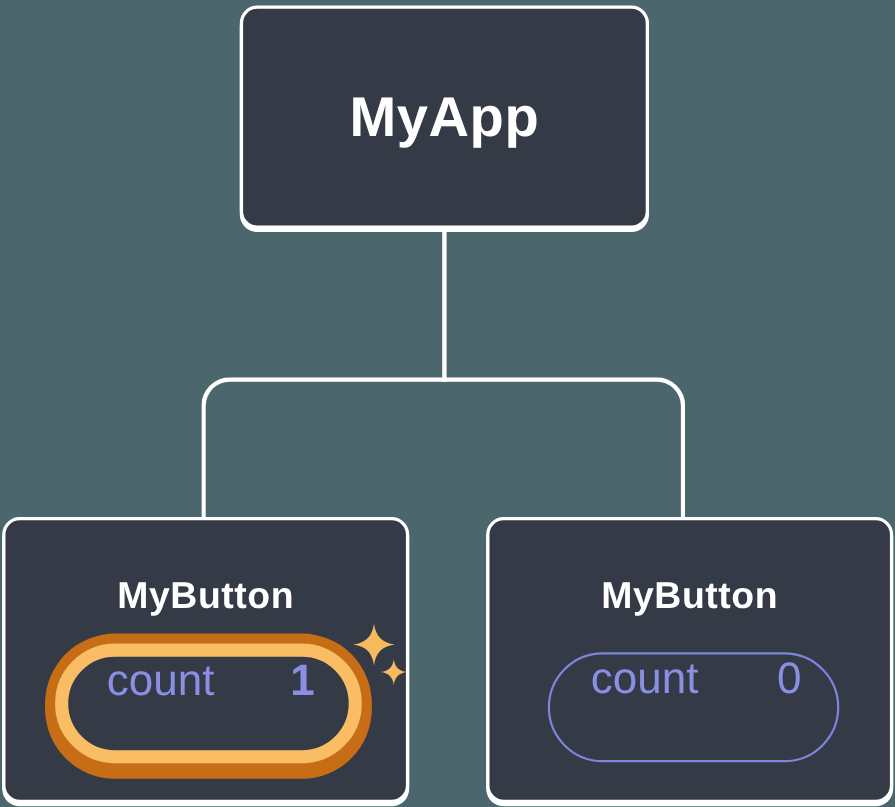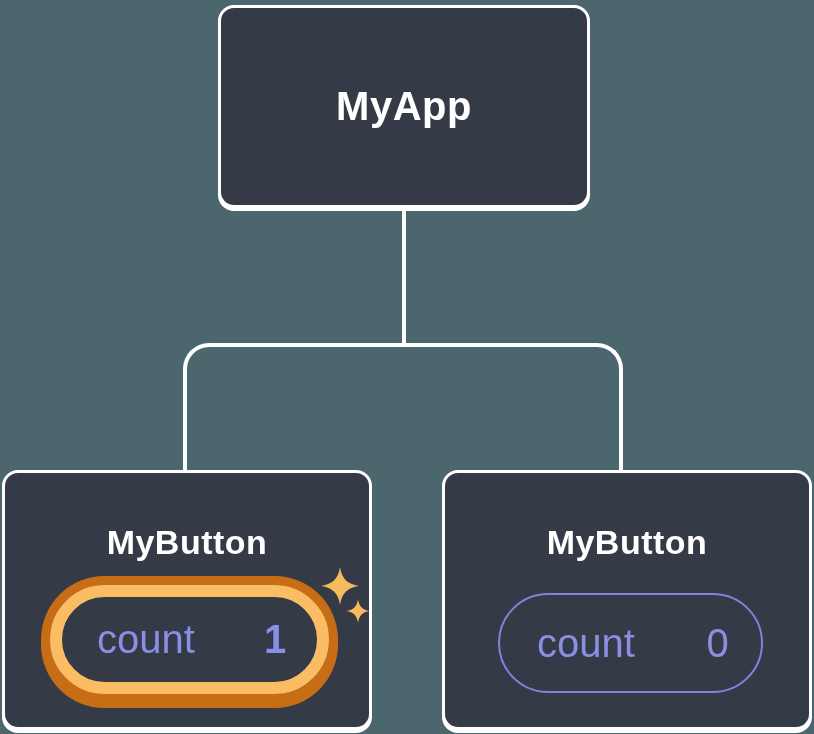--- a/index.html
+++ b/index.html
@@ -32,21 +32,21 @@
     border: 3px solid var(--node-border);
     border-radius: 16px;
     box-shadow: 0 3px 0 0 var(--node-border);
   }
   .node.root {
     left: 218px; top: 5px; width: 372px; height: 203px;
     display: flex; align-items: center; justify-content: center;
   }
   .node-title {
     color: var(--title-text);
-    font-size: 40px;
+    font-size: 51px;
     font-weight: bold;
     letter-spacing: 0.5px;
     text-align: center;
   }
   .child .node-title {
     position: absolute;
     left: 0; right: 0; top: 50px;
     font-size: 34px;
   }
   .connector-stem {
@@ -63,21 +63,21 @@
     border-bottom: none;
     border-radius: 26px 26px 0 0;
     background: transparent;
   }
   .node.child-left  { left: 2px;   top: 470px; width: 370px; height: 260px; }
   .node.child-right { left: 442px; top: 470px; width: 370px; height: 260px; }
 
   .pill {
     position: absolute;
     display: flex;
-    align-items: center;
+    align-items: flex-start;
     border-radius: 999px;
     overflow: hidden;
   }
   .pill-highlighted {
     left: 45px; top: 112px;
     width: 279px; height: 109px;
     border: 12px solid var(--highlight-inner);
     box-shadow: 0 0 0 9px var(--highlight-outer),
                 0 5px 0 9px var(--highlight-outer);
   }

